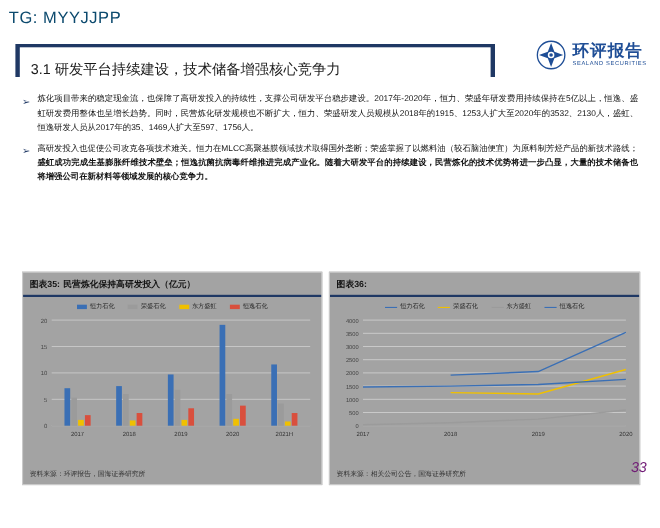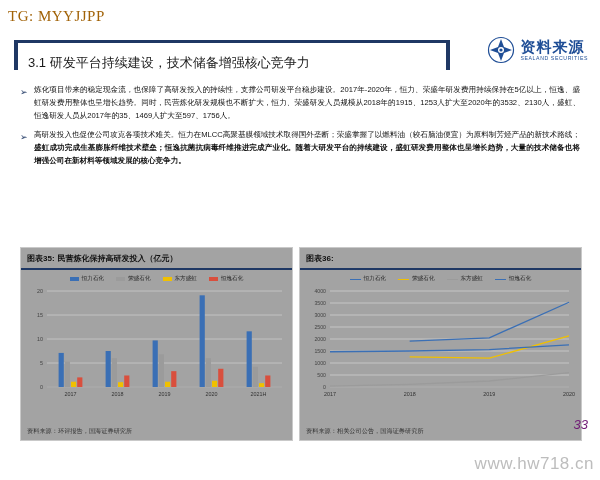--- a/index.html
+++ b/index.html
@@ -18,22 +18,22 @@
     position: absolute;
     left: 0; top: 0;
     width: 600px; height: 480px;
     background: #ffffff;
   }
   
   .tg-tag {
     position: absolute;
     left: 8px; top: 8px;
     font-size: 15px;
-    color: #a16207;
-    font-family: Liberation Serif, serif;
+    color: #0c4a6e;
+    font-family: Liberation Sans, sans-serif;
     letter-spacing: 0.5px;
   }
   
   .title-bar {
     position: absolute;
     left: 14px; top: 40px;
     width: 436px; height: 30px;
     background: #1f3864;
   }
   .title-bar-inner {
@@ -219,38 +219,38 @@
   <div class="logo">
     <span class="logo-mark">
       <svg width="28" height="28" viewBox="0 0 28 28">
         <circle cx="14" cy="14" r="12.5" fill="none" stroke="#1f4e96" stroke-width="1.2"></circle>
         <path d="M14 3 L17 11 L25 14 L17 17 L14 25 L11 17 L3 14 L11 11 Z" fill="#1f4e96"></path>
         <circle cx="14" cy="14" r="3" fill="#ffffff"></circle>
         <circle cx="14" cy="14" r="1.6" fill="#1f4e96"></circle>
       </svg>
     </span>
     <span class="logo-text-wrap">
-      <span class="logo-cn">资料来源</span>
+      <span class="logo-cn">环评报告</span>
       <span class="logo-en">SEALAND SECURITIES</span>
     </span>
   </div>
 
   <div class="body-text">
 
     <div class="bullet-row">
       <div class="bullet-mark">➢</div>
       <div class="bullet-text">
         <span>炼化项目带来的稳定现金流，也保障了高研发投入的持续性，支撑公司研发平台稳步建设。2017年-2020年，恒力、荣盛年研发费用持续保持在5亿以上，恒逸、盛虹研发费用整体也呈增长趋势。同时，民营炼化研发规模也不断扩大，恒力、荣盛研发人员规模从2018年的1915、1253人扩大至2020年的3532、2130人，盛虹、恒逸研发人员从2017年的35、1469人扩大至597、1756人。</span>
       </div>
     </div>
 
     <div class="bullet-row">
       <div class="bullet-mark">➢</div>
       <div class="bullet-text">
-        <span>高研发投入也促使公司攻克各项技术难关。</span><span>恒力在MLCC高聚基膜领域技术取得国外垄断；荣盛掌握了以燃料油（较石脑油便宜）为原料制芳烃产品的新技术路线；</span><span class="bold">盛虹成功完成生基膨胀纤维技术壁垒；恒逸抗菌抗病毒纤维推进完成产业化。随着大研发平台的持续建设，盛虹研发费用整体也呈增长趋势，大量的技术储备也将增强公司在新材料等领域发展的核心竞争力。</span>
+        <span>高研发投入也促使公司攻克各项技术难关。</span><span>恒力在MLCC高聚基膜领域技术取得国外垄断；荣盛掌握了以燃料油（较石脑油便宜）为原料制芳烃产品的新技术路线；</span><span class="bold">盛虹成功完成生基膨胀纤维技术壁垒；恒逸抗菌抗病毒纤维推进完成产业化。随着大研发平台的持续建设，民营炼化的技术优势将进一步凸显，大量的技术储备也将增强公司在新材料等领域发展的核心竞争力。</span>
       </div>
     </div>
 
   </div>
 
   <div class="panel" id="panel-left">
     <div class="panel-head">
       <span class="num">图表35:</span>
       <span class="ttl">民营炼化保持高研发投入（亿元）</span>
     </div>
@@ -375,15 +375,14 @@
             <text x="189.33333333333334" y="111" text-anchor="middle" font-size="5.4" fill="#333" font-family="&quot;Liberation Sans&quot;, sans-serif">2019</text>
             <text x="269" y="111" text-anchor="middle" font-size="5.4" fill="#333" font-family="&quot;Liberation Sans&quot;, sans-serif">2020</text>
           </svg>
       </div>
     </div>
 
     <div class="panel-src">资料来源：相关公司公告，国海证券研究所</div>
   </div>
 
   <div class="page-num">33</div>
-  <div class="watermark">www.hw718.cn</div>
 
 </div>
 
 </body></html>

